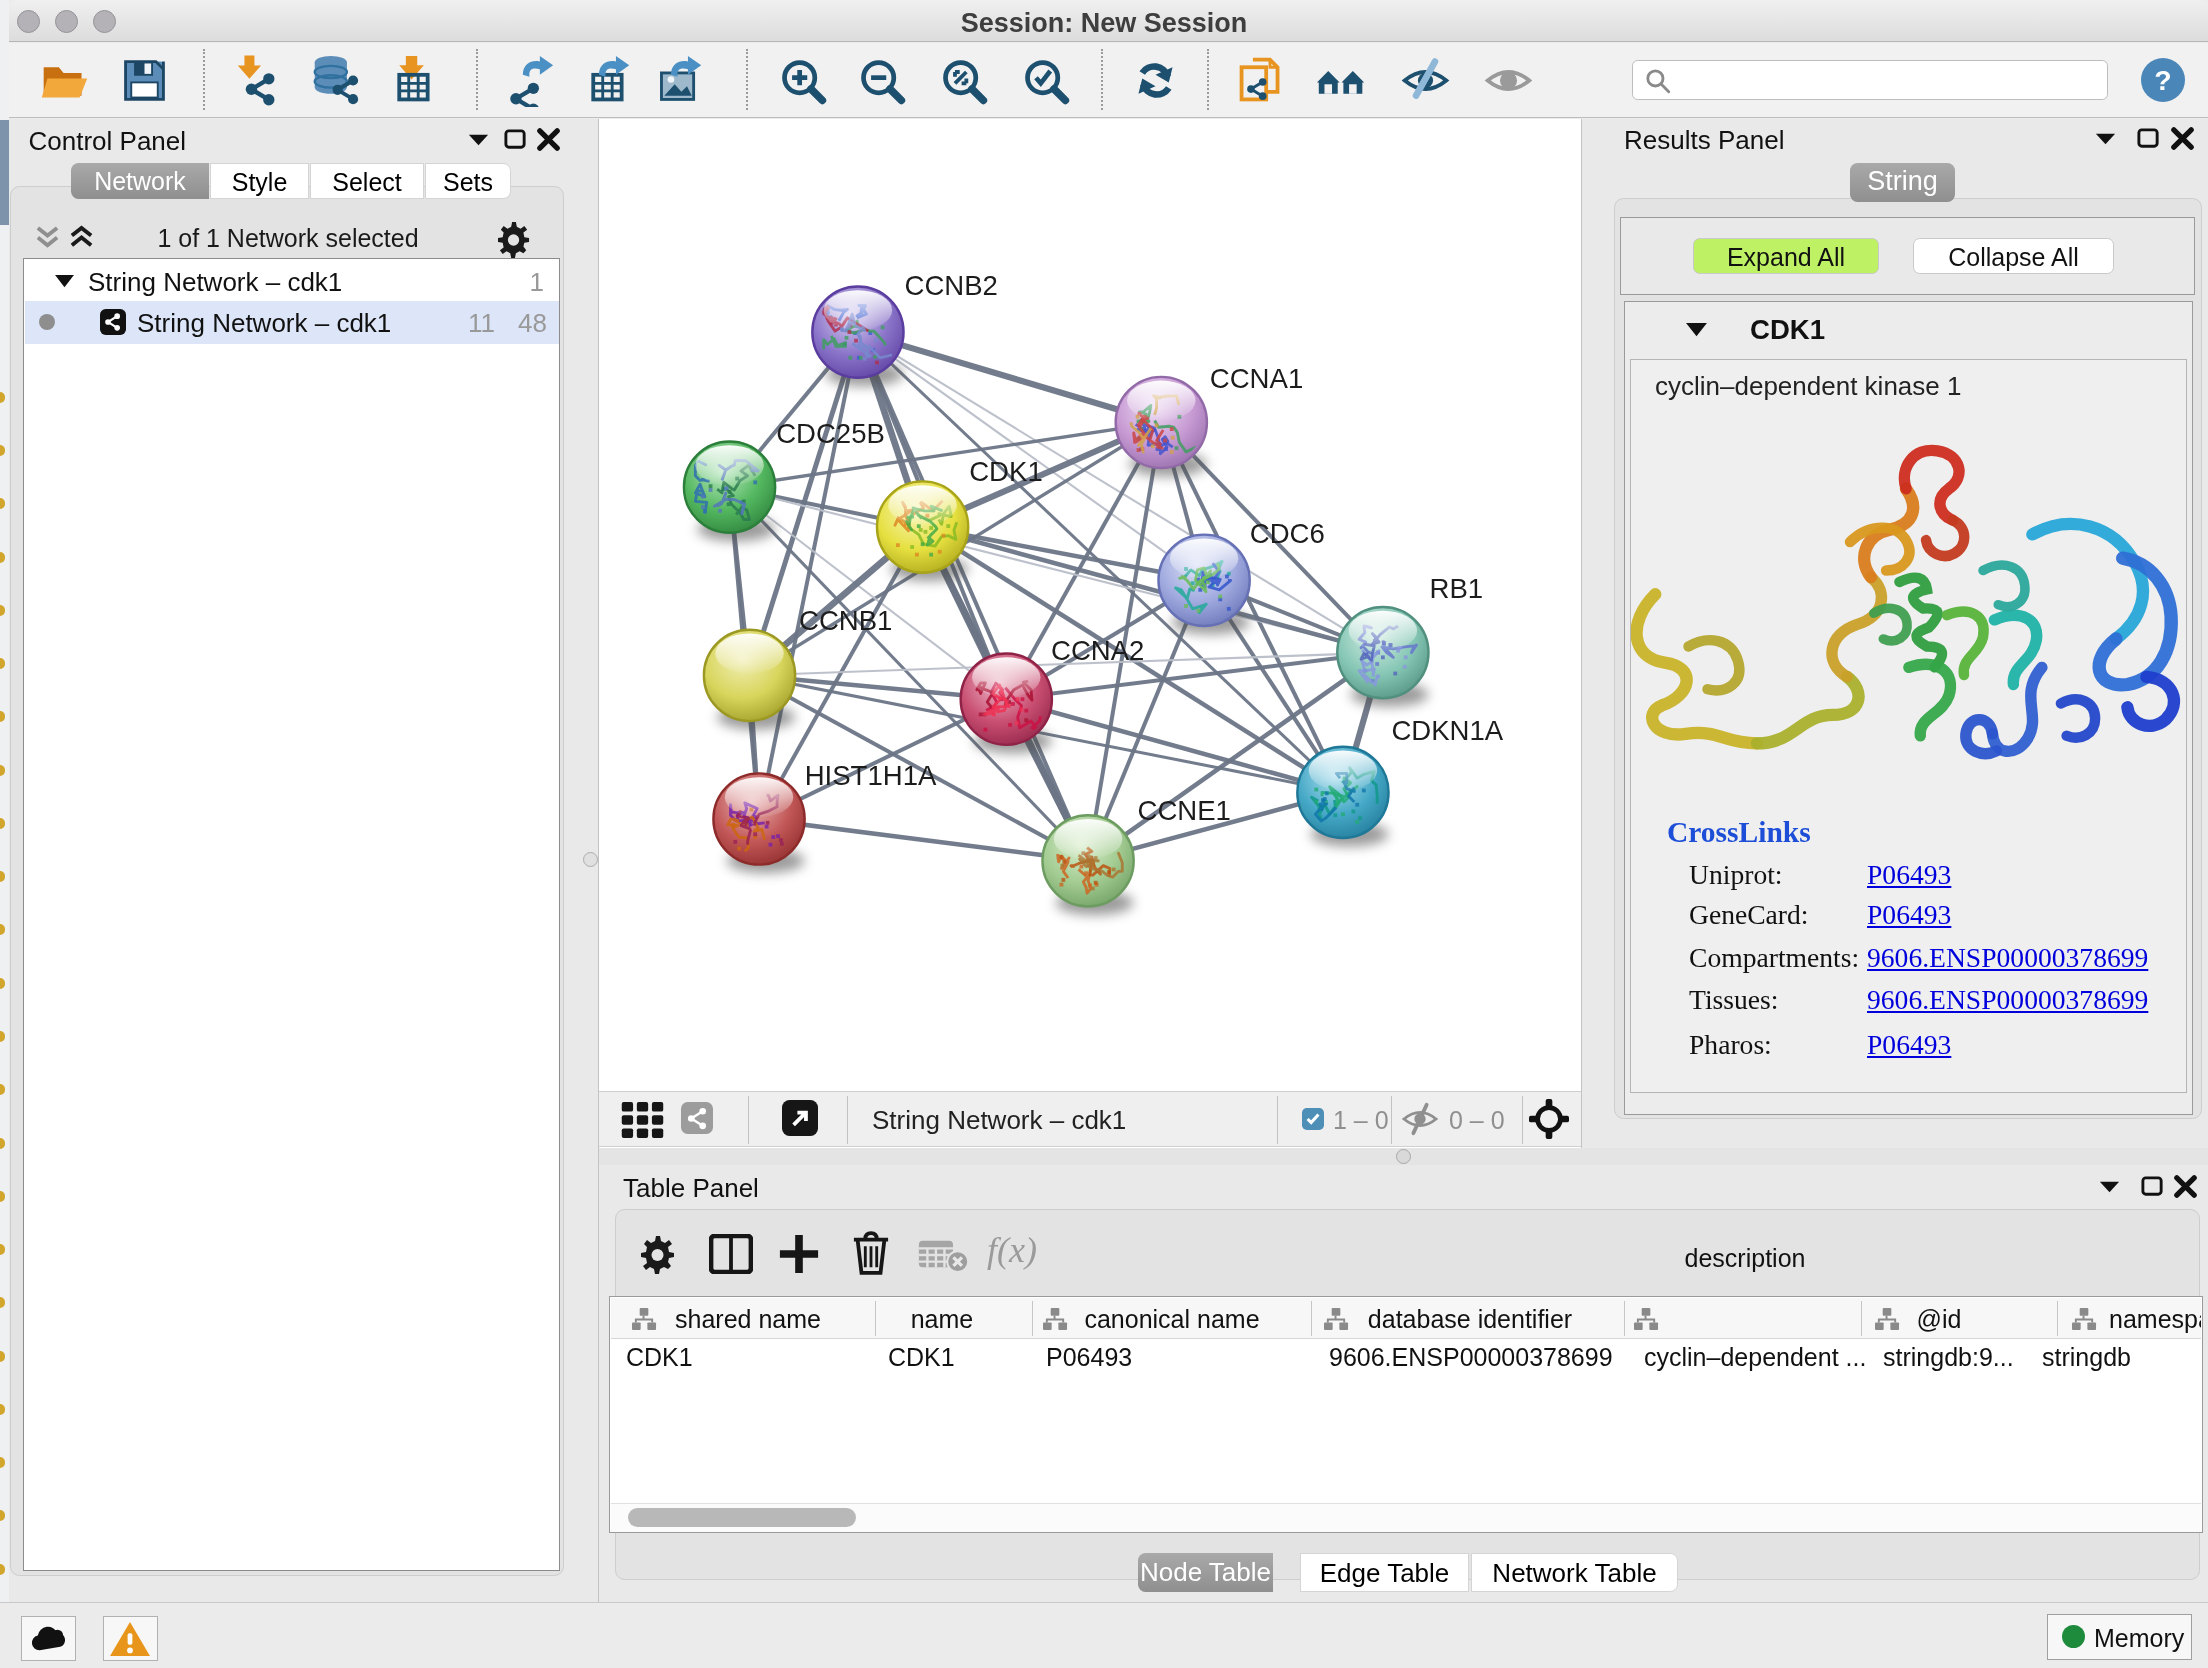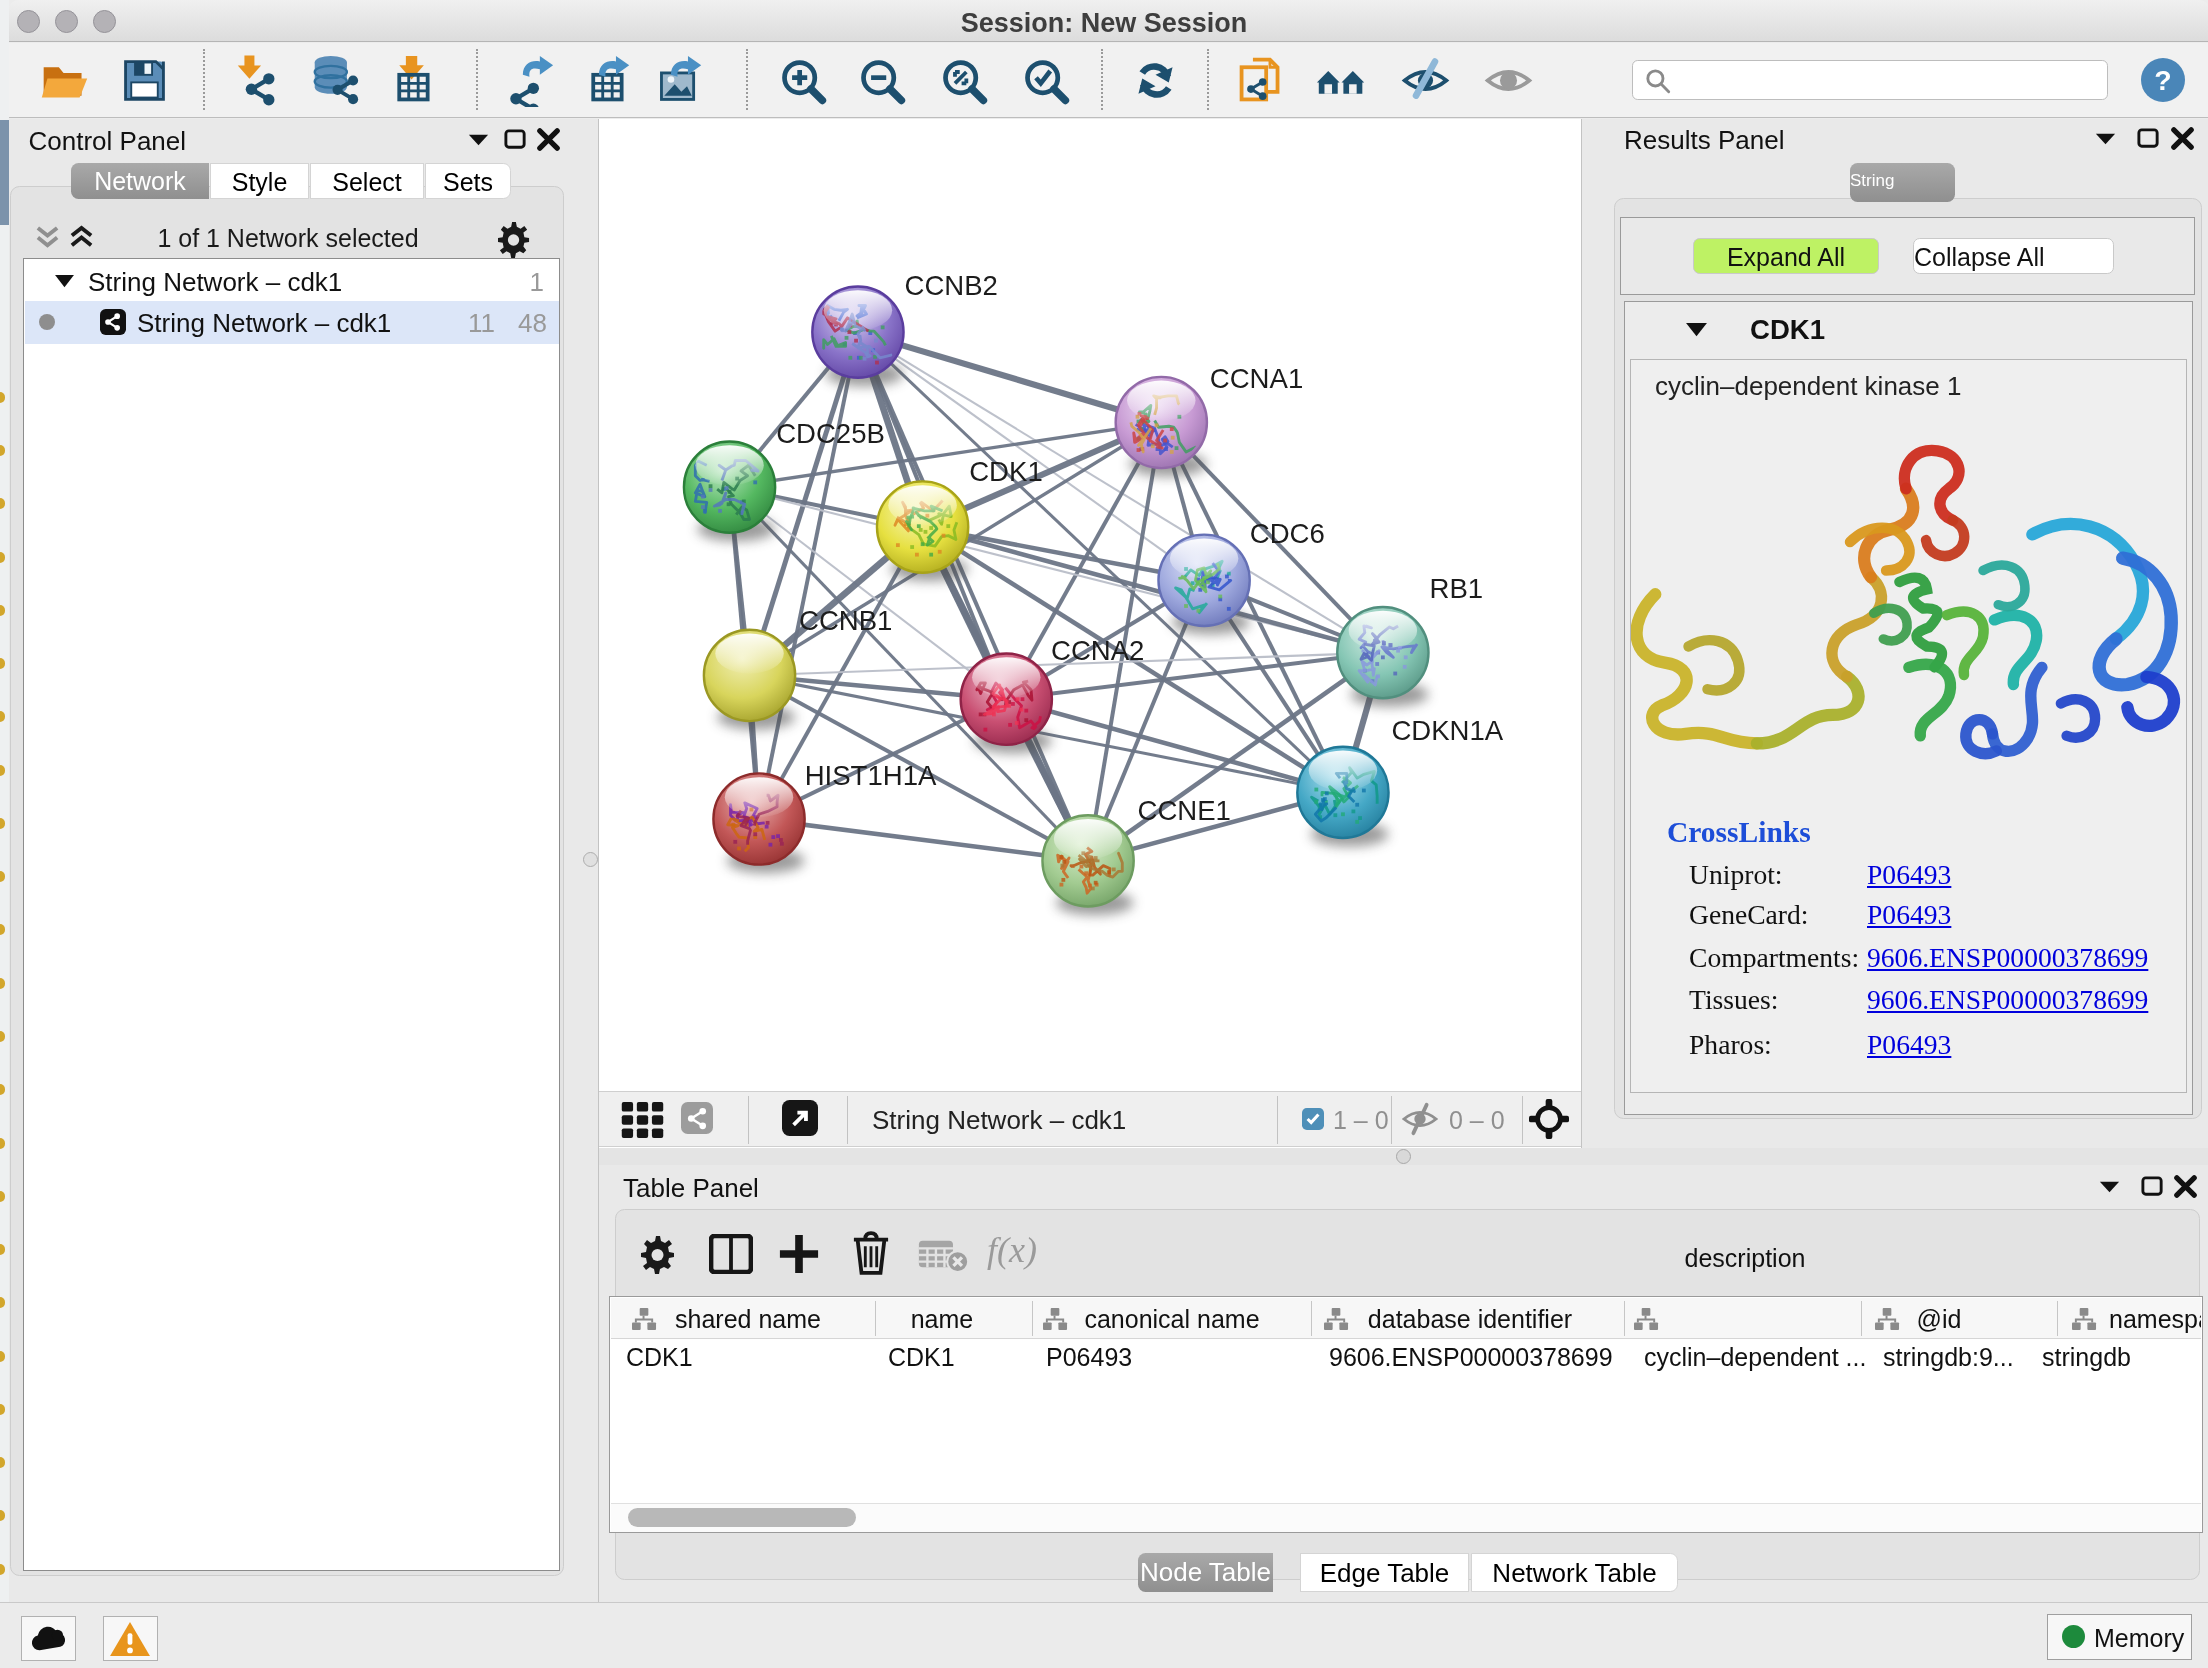--- a/index.html
+++ b/index.html
@@ -726,24 +726,24 @@
 <svg width="25" height="25" viewBox="0 0 26 26" style="position:absolute;left:2093px;top:126px">
     <path d="M3 8 L23 8 L13 19 Z" fill="#111"></path>
   </svg>
 <svg width="25" height="25" viewBox="0 0 26 26" style="position:absolute;left:2136px;top:126px">
     <rect x="3" y="4" width="19" height="17" rx="3" fill="none" stroke="#111" stroke-width="3"></rect>
   </svg>
 <svg width="27" height="27" viewBox="0 0 28 28" style="position:absolute;left:2169px;top:125px">
     <path d="M5 5 L23 23 M23 5 L5 23" stroke="#111" stroke-width="5.5" stroke-linecap="round"></path>
   </svg>
 <div class="abs" style="left:1614px;top:198px;width:588px;height:921px;background:#e3e3e3;border:1px solid #cdcdcd;border-radius:9.5px;"></div>
-<div class="abs" style="left:1850px;top:163px;width:105px;height:39px;border-radius:7.6px;background:linear-gradient(#a9a9a9,#8f8f8f);color:#fff;font-size:17px;line-height:36px;">String</div>
+<div class="abs" style="left:1850px;top:163px;width:105px;height:39px;border-radius:7.6px;background:linear-gradient(#a9a9a9,#8f8f8f);color:#fff;font-size:27px;text-align:center;line-height:36px;">String</div>
 <div class="abs" style="left:1620px;top:217px;width:575px;height:78px;background:#e9e9e9;border:1.9px solid #9a9a9a;"></div>
 <div class="abs" style="left:1693px;top:238px;width:186px;height:36px;background:#bef264;border:1px solid #c9c9c9;border-radius:6.7px;font-size:25px;text-align:center;line-height:36px;color:#111;">Expand All</div>
-<div class="abs" style="left:1913px;top:238px;width:201px;height:36px;background:#fff;border:1px solid #c9c9c9;border-radius:6.7px;font-size:25px;line-height:36px;color:#111;">Collapse All</div>
+<div class="abs" style="left:1913px;top:238px;width:201px;height:36px;background:#fff;border:1px solid #c9c9c9;border-radius:6.7px;font-size:25px;text-align:center;line-height:36px;color:#111;">Collapse All</div>
 <div class="abs" style="left:1624px;top:301px;width:569px;height:814px;background:#ececec;border:1.9px solid #9a9a9a;"></div>
 <svg width="23" height="19" viewBox="0 0 24 20" style="position:absolute;left:1685px;top:321px">
     <path d="M1 2 L23 2 L12 16 Z" fill="#111"></path>
   </svg>
 <div class="abs" style="left:1750px;top:314px;font-size:27.6px;font-weight:700;color:#111;">CDK1</div>
 <div class="abs" style="left:1630px;top:359px;width:557px;height:734px;background:#efefef;border:1px solid #b5b5b5;"></div>
 <div class="abs" style="left:1655px;top:371px;font-size:26px;color:#222;">cyclin–dependent kinase 1</div>
 <svg width="571" height="342" viewBox="0 0 600 360" style="position:absolute;left:1631px;top:428px;">
 <path d="M 25 175 C -5 205, 0 242, 35 247 C 70 252, 62 282, 32 292 C 12 300, 22 327, 57 322 C 92 317, 97 332, 132 332" fill="none" stroke="#c9b32a" stroke-width="13" stroke-linecap="round" stroke-opacity="0.95"></path>
 <path d="M 132 332 C 172 332, 177 302, 212 302 C 242 302, 247 277, 227 262" fill="none" stroke="#a9b02c" stroke-width="13" stroke-linecap="round" stroke-opacity="0.95"></path>

